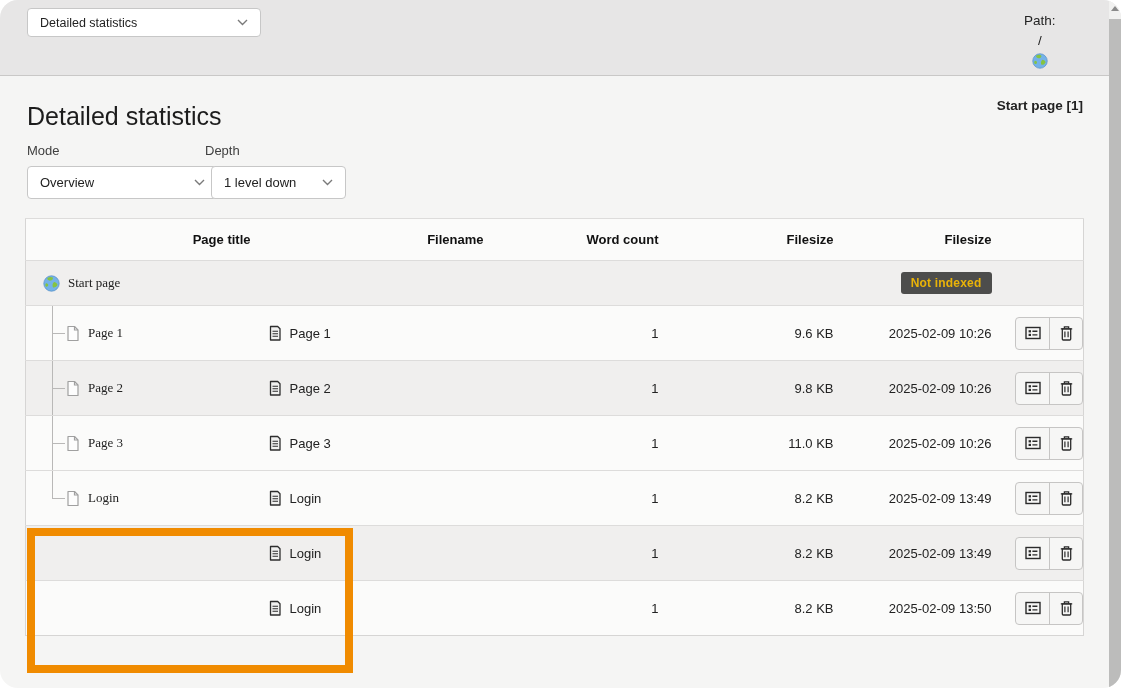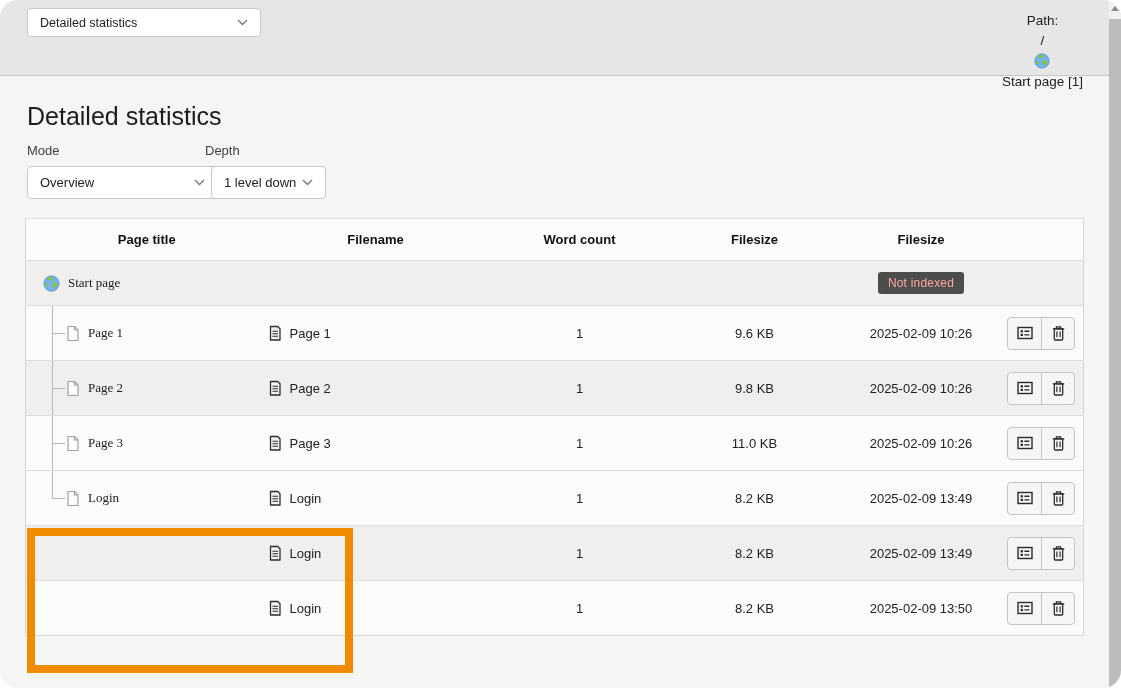--- a/index.html
+++ b/index.html
@@ -7,54 +7,54 @@
           font-family:"Liberation Sans",sans-serif;color:#222;border-radius:18px;}
   
   .topbar{position:absolute;left:0;top:0;width:100%;height:76px;background:#e7e6e6;
           border-bottom:1px solid #c9c8c7;box-sizing:border-box;}
   .nav-select{position:absolute;left:27px;top:8px;width:234px;height:29px;background:#fff;
           border:1px solid #c7c7c7;border-radius:4px;display:flex;align-items:center;
           padding:0 12px;box-sizing:border-box;font-size:12.5px;cursor:pointer;}
   .nav-select .chev{margin-left:auto;display:flex;}
   .breadcrumb{position:absolute;right:38px;top:13px;display:flex;align-items:center;gap:5px;
           font-size:13.5px;color:#222;flex-direction:column;}
-  .breadcrumb .bold-link{font-weight:400;cursor:pointer;}
+  .breadcrumb .bold-link{font-weight:700;cursor:pointer;margin-top:24px;}
   
   .main-title{position:absolute;left:27px;top:100px;margin:0;font-size:25px;font-weight:400;
           color:#1c1c1c;line-height:32px;}
   .filter-label{position:absolute;font-size:13px;font-weight:400;color:#404040;}
   .mode-label{left:27px;top:143px;}
   .depth-label{left:205px;top:143px;}
   .select{position:absolute;top:166px;height:33px;background:#fff;border:1px solid #c7c7c7;
           border-radius:4px;display:flex;align-items:center;padding:0 12px;box-sizing:border-box;
           font-size:13px;cursor:pointer;}
   .mode-select{left:27px;width:191px;}
-  .depth-select{left:211px;width:115px;justify-content:space-between;}
+  .depth-select{left:211px;width:135px;justify-content:space-between;}
   .select .chev{margin-left:auto;display:flex;}
   
   .stats-table{position:absolute;left:25px;top:218px;width:1058px;border-collapse:collapse;
           table-layout:fixed;background:#fbfbfa;border:1px solid #d6d5d4;font-size:13px;}
   .stats-table th,.stats-table td{border-top:1px solid #dddcdb;padding:0;vertical-align:middle;
-          text-align:center;overflow:hidden;white-space:nowrap;}
+          text-align:right;overflow:hidden;white-space:nowrap;}
   .stats-table th{height:41px;font-size:13px;font-weight:700;padding-left:17px;color:#111;
           background:#fbfbfa;}
   .r-gray{background:#f0efee;}
   .r-white{background:#fbfbfa;}
   .row-start td{height:44px;}
   .row-page td{height:54px;}
   td.c-title{position:relative;}
   .title-inner{display:flex;align-items:center;gap:8px;padding-left:40px;font-family:Liberation Serif, serif;}
   .title-inner.start-inner{padding-left:17px;}
   .tree{position:absolute;left:26px;top:0;height:100%;width:13px;}
   .tree::before{content:"";position:absolute;left:0;top:-1px;bottom:0;border-left:1px solid #b9b8b7;}
   .tree.last::before{bottom:50%;}
   .tree::after{content:"";position:absolute;left:0;top:50%;width:13px;border-top:1px solid #b9b8b7;}
   td.c-file,td.c-words,td.c-size,td.c-index{padding-left:17px;}
   .file-inner{display:flex;align-items:center;gap:8px;}
-  .badge{display:inline-block;background:#4d4d4c;color:#fca5a5;font-size:12px;font-weight:400;
+  .badge{display:inline-block;background:#4d4d4c;color:#eab308;font-size:12px;font-weight:700;
           padding:4px 10px;border-radius:3px;letter-spacing:.2px;}
   td.c-actions{padding-left:8px;}
   .btn-group{display:inline-flex;border:1px solid #c6c5c4;border-radius:4px;background:#f6f6f5;
           overflow:hidden;vertical-align:middle;}
   .btn{width:33px;height:31px;display:flex;align-items:center;justify-content:center;
           background:transparent;border:none;cursor:pointer;padding:0;}
   .btn + .btn{border-left:1px solid #c6c5c4;}
   
   .highlight{position:absolute;left:27px;top:528px;width:326px;height:145px;
           border:8px solid #f08b00;box-sizing:border-box;z-index:4;pointer-events:none;}

